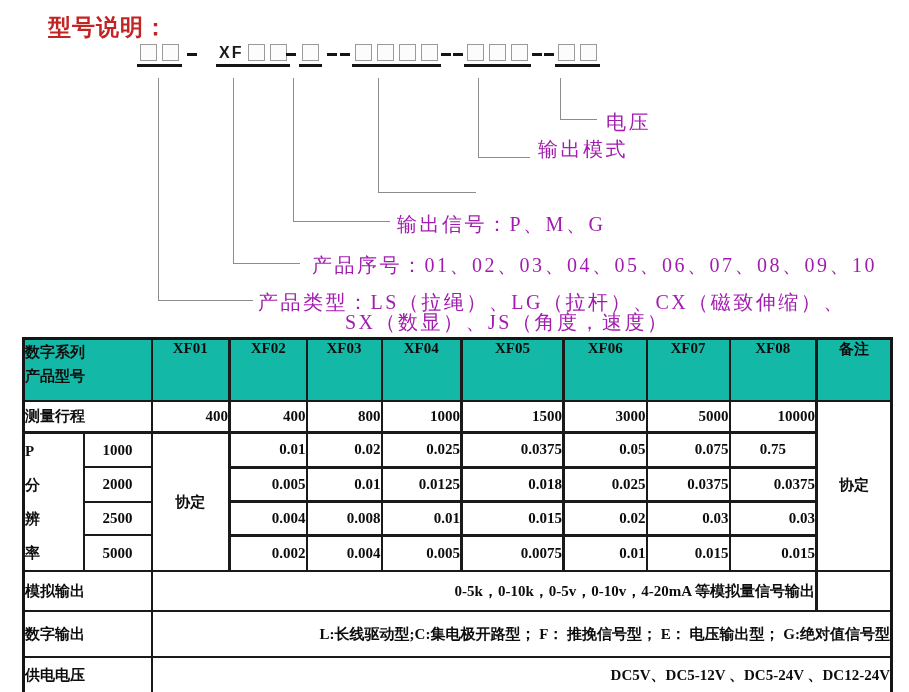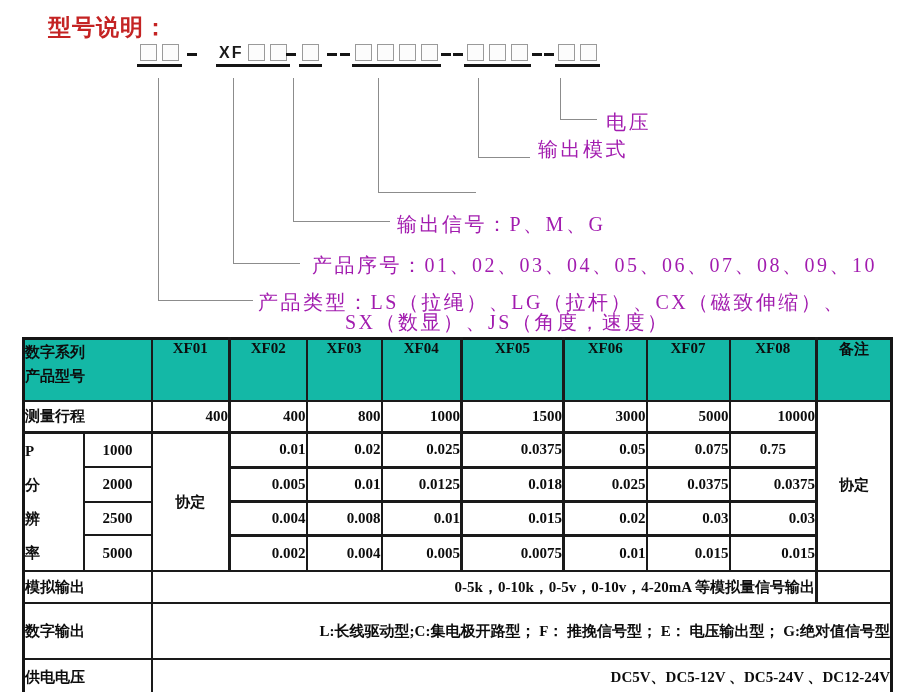--- a/index.html
+++ b/index.html
@@ -203,26 +203,26 @@
   <tr style="height:35px">
     <td class="ctr">5000</td>
     <td class="tleft">0.002</td>
     <td class="tleft">0.004</td>
     <td class="tleft vr">0.005</td>
     <td class="tleft vr">0.0075</td>
     <td class="tleft">0.01</td>
     <td class="tleft">0.015</td>
     <td class="tleft vr">0.015</td>
   </tr>
-  <tr class="row-analog" style="height:32px">
+  <tr class="row-analog" style="height:40px">
     <td class="lab" colspan="2">模拟输出</td>
     <td class="tleft vr" colspan="8">0-5k，0-10k，0-5v，0-10v，4-20mA 等模拟量信号输出</td>
     <td></td>
   </tr>
-  <tr style="height:56px">
+  <tr style="height:46px">
     <td class="lab" colspan="2">数字输出</td>
     <td class="tleft" colspan="9">L:长线驱动型;C:集电极开路型； F： 推挽信号型； E： 电压输出型； G:绝对值信号型</td>
   </tr>
   <tr style="height:38px">
     <td class="lab" colspan="2">供电电压</td>
     <td class="tleft" colspan="9">DC5V、DC5-12V 、DC5-24V 、DC12-24V</td>
   </tr>
 </tbody>
   </table>
 

